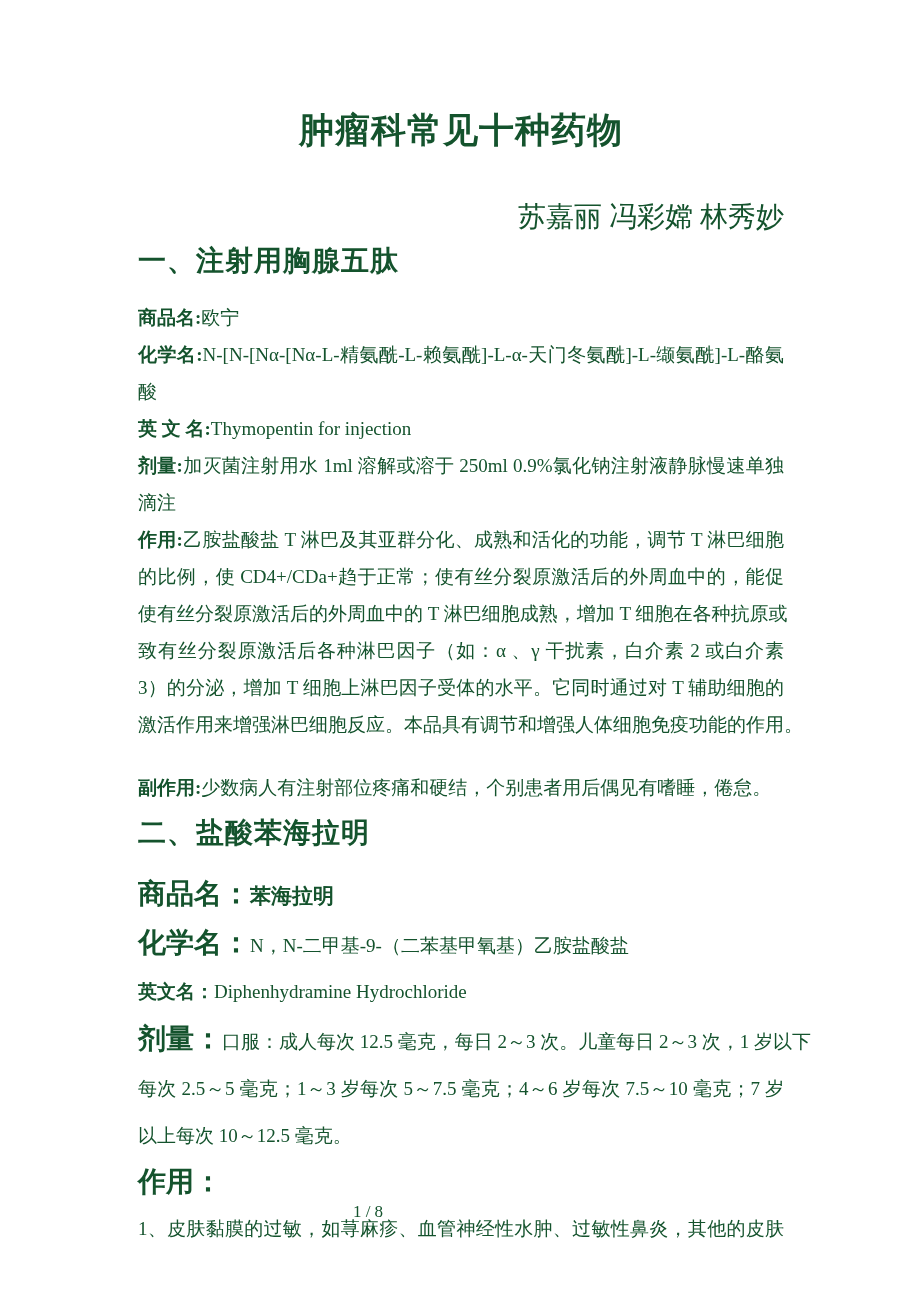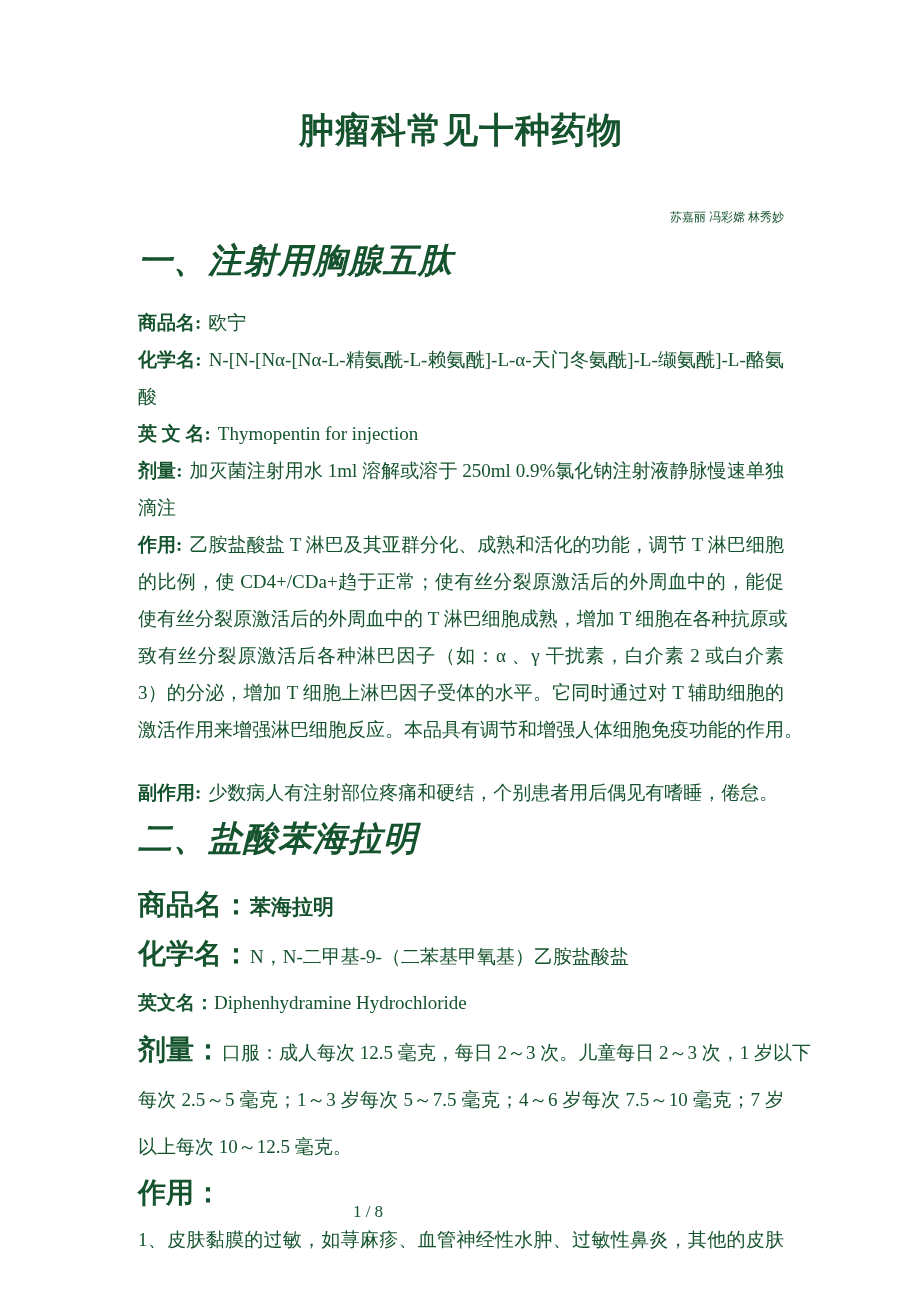--- a/index.html
+++ b/index.html
@@ -14,41 +14,40 @@
   .content { position:absolute; left:138px; top:0; width:646px; }
 
   .title {
     margin:0; padding-top:110px;
     font-size:35px; font-weight:bold;
     line-height:42px; text-align:center;
     letter-spacing:1px;
   }
   .authors {
     margin-top:52px;
-    font-size:12px; line-height:26px;
+    font-size:28px; line-height:26px;
     text-align:right;
   }
   .h {
-    font-size:34px; font-weight:bold;
+    font-size:28px; font-weight:bold;
     line-height:30px; letter-spacing:1px;
     white-space:nowrap;
-    font-style:italic;
   }
   .h1 { margin-top:16px; }
   .h2 { margin-top:12px; }
 
   .hei { font-family:"Liberation Sans","DejaVu Sans",sans-serif; }
 
   .dline {
     font-size:19px; line-height:37px;
     white-space:nowrap;
   }
   .fill { text-align:justify; text-align-last:justify; }
 
-  .lb { font-weight:bold; padding-right:7px; }       
+  .lb { font-weight:bold; }       
   .lbh {                                              
     font-family:Liberation Sans, sans-serif;
     font-weight:bold; font-size:28px;
   }
   .heival { font-family:"Liberation Sans","DejaVu Sans",sans-serif; font-weight:bold; font-size:21px; }
   .lbs { font-weight:bold; }                          
 
   .s1block { margin-top:1px; }
   .spacer { height:26px; }
 

